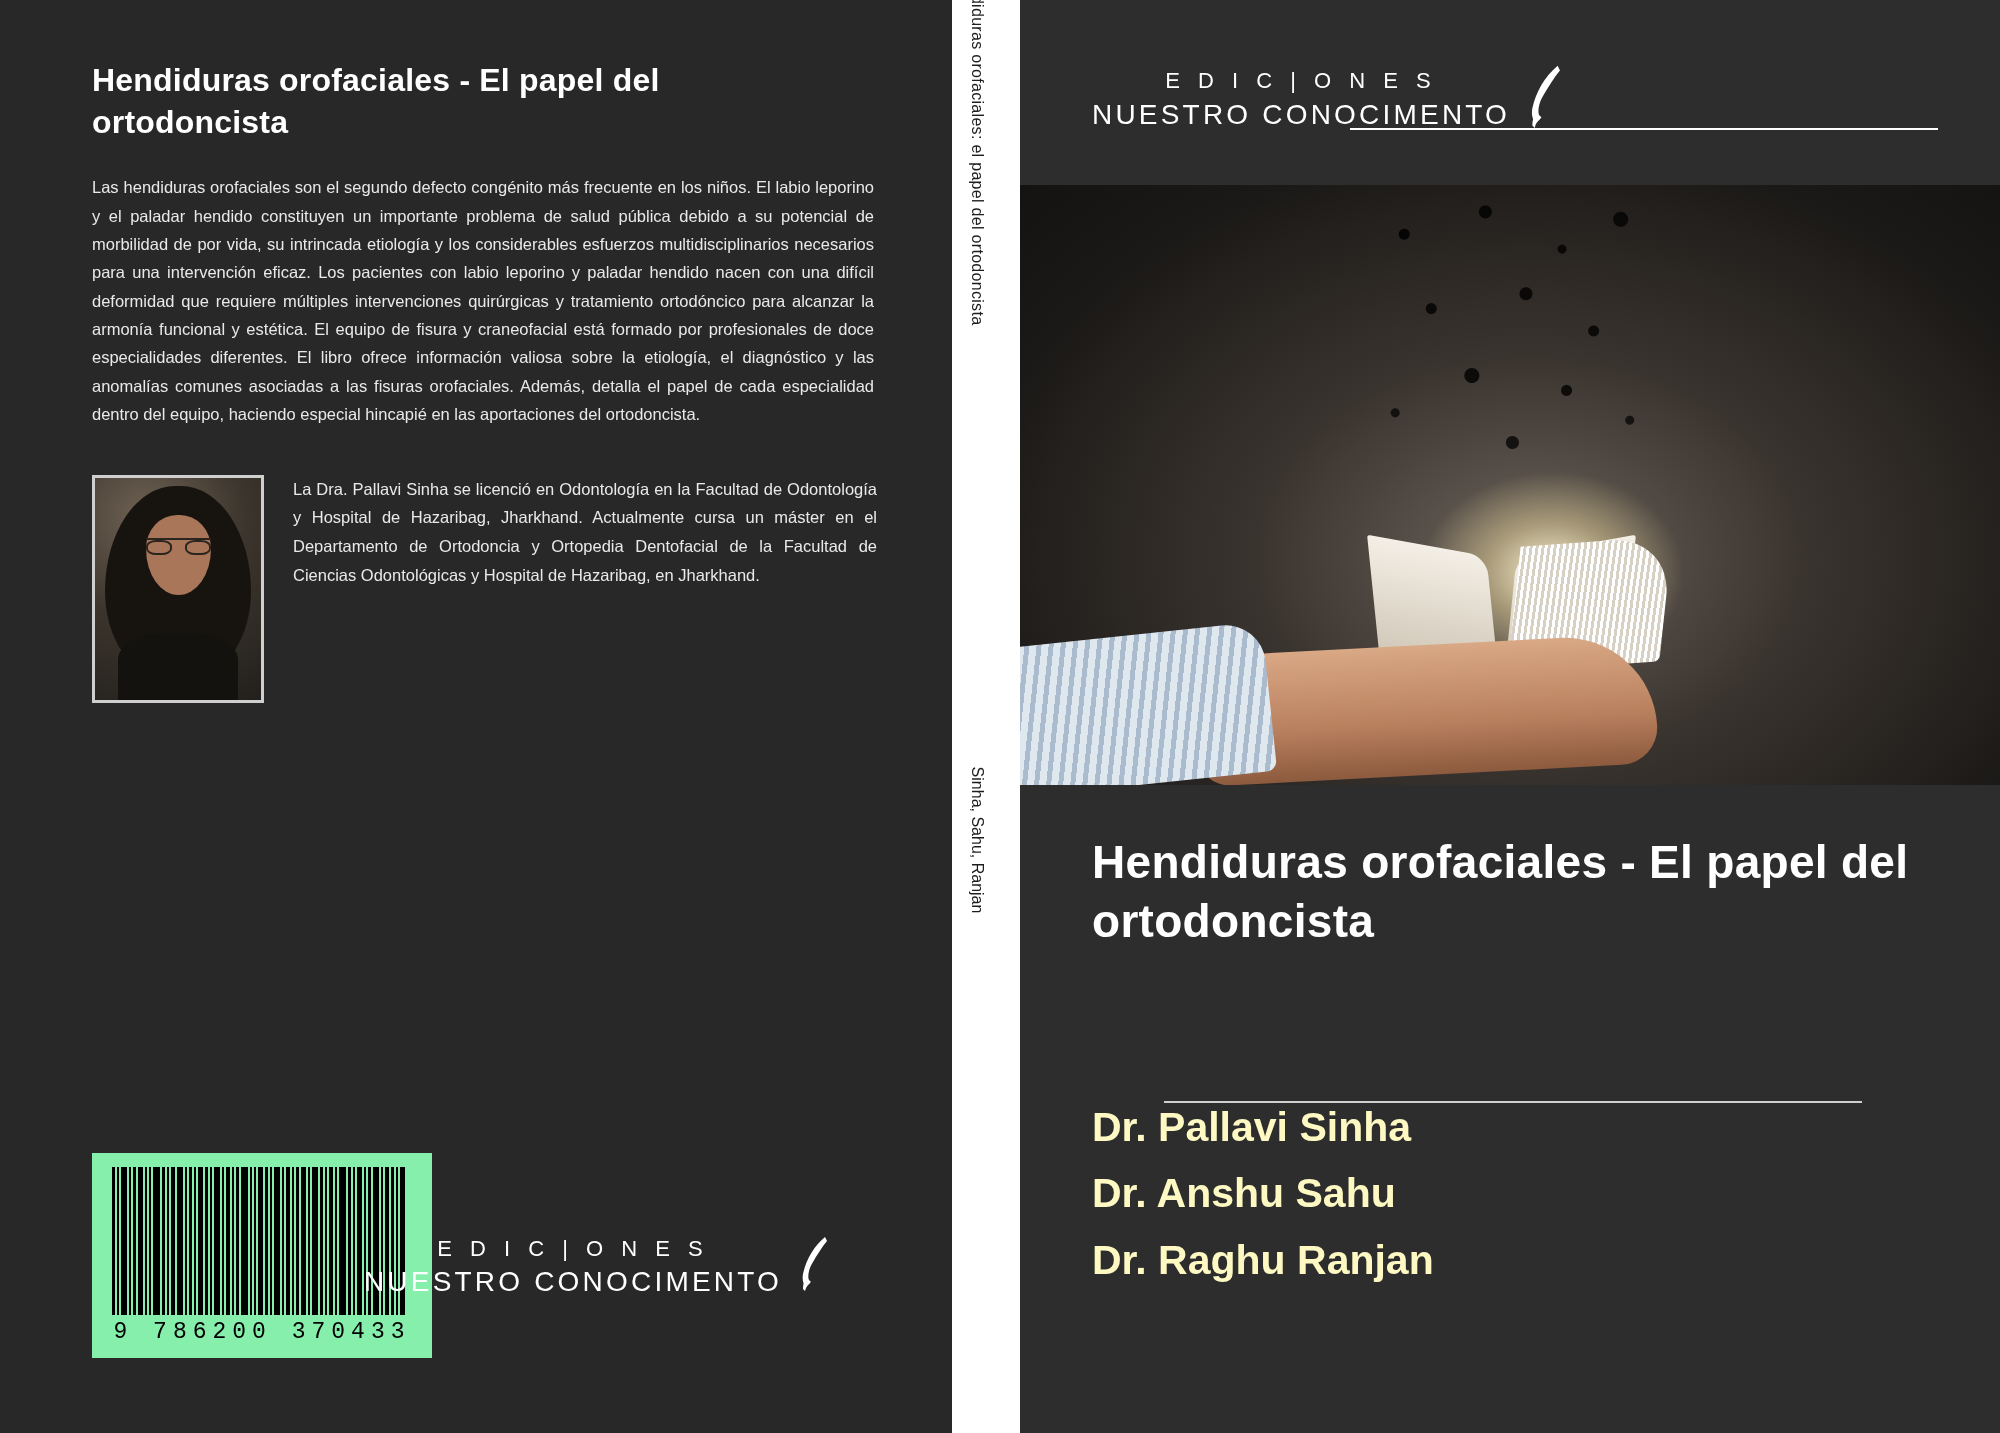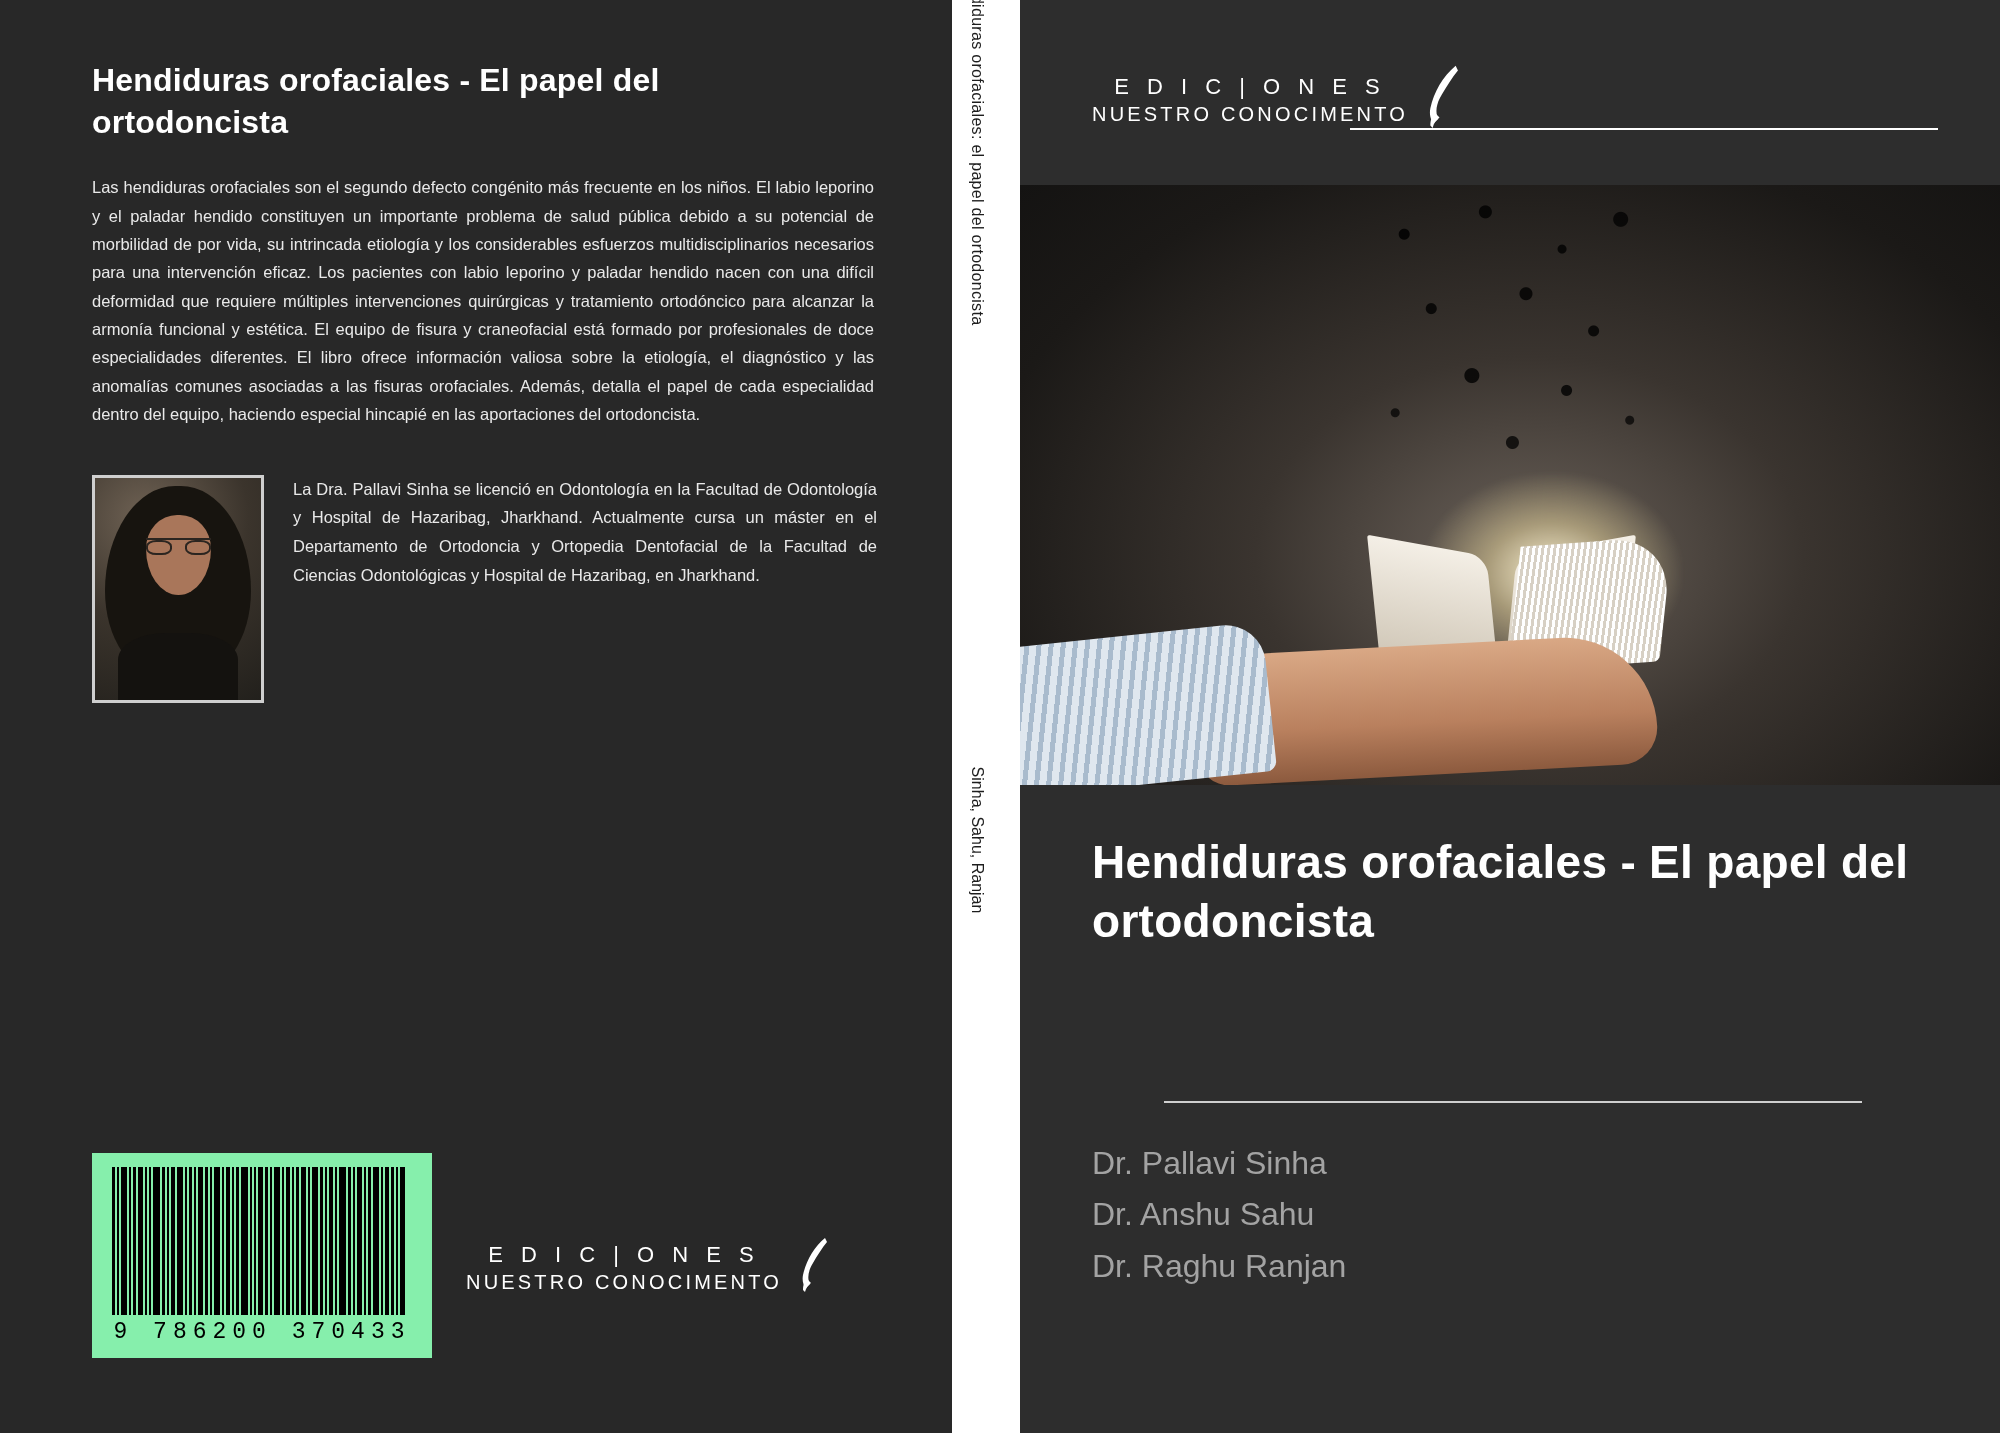--- a/index.html
+++ b/index.html
@@ -171,21 +171,21 @@
     color: #ffffff;
     text-align: center;
     line-height: 1.35;
   }
   .pub-text .line1 {
     font-size: 22px;
     letter-spacing: 6px;
     font-weight: normal;
   }
   .pub-text .line2 {
-    font-size: 20px;
+    font-size: 28px;
     letter-spacing: 3.2px;
     font-weight: normal;
   }
   .quill {
     margin-left: 12px;
     color: #ffffff;
   }
 
   
   .spine {
@@ -353,23 +353,23 @@
     bottom: 330px;
     height: 2px;
     background: #cfcfcf;
   }
   .authors {
     position: absolute;
     left: 72px;
     bottom: 140px;
   }
   .authors div {
-    color: #a3a3a3;
-    font-size: 32px;
-    font-weight: normal;
+    color: #fef9c3;
+    font-size: 41px;
+    font-weight: bold;
     line-height: 1.62;
   }
 </style>
 </head>
 <body>
 
 <div class="cover-wrap">
 
   <div class="back-cover">
     <h1 class="back-title">Hendiduras orofaciales - El papel del ortodoncista</h1>

